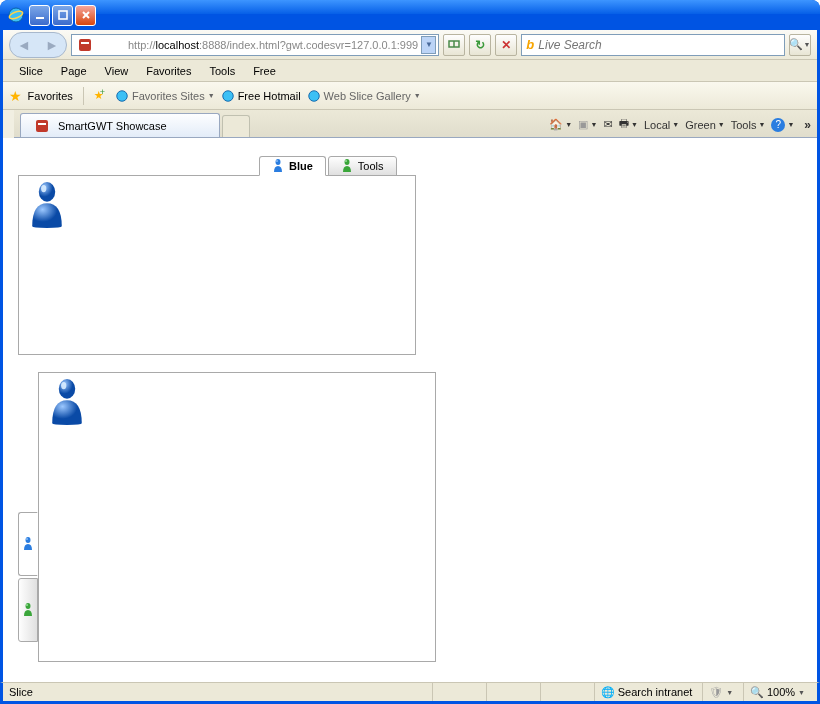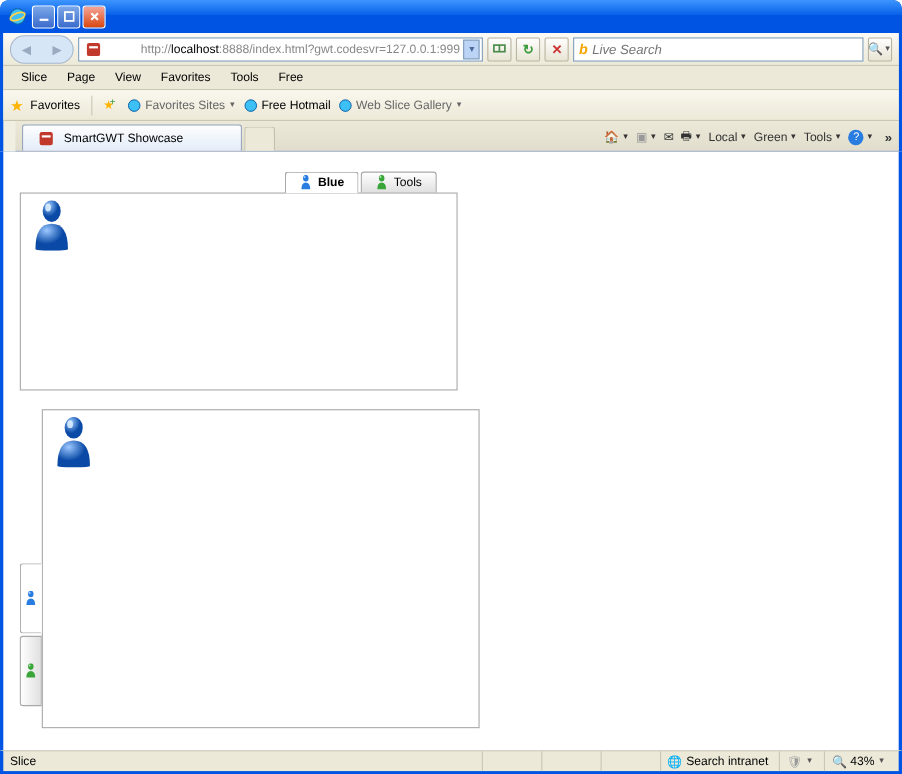--- a/index.html
+++ b/index.html
@@ -308,19 +308,19 @@
       <div class="status-pane">
         <span>🌐</span>
         <span>Search intranet</span>
       </div>
       <div class="status-pane">
         <span style="color:#999">🛡</span>
           <span class="dd-sm">▼</span>
       </div>
       <div class="status-pane">
         <span style="color:#2a7de0">🔍</span>
-        <span>43%</span>
+        <span>100%</span>
         <span class="dd-sm">▼</span>
       </div>
     </div>
   </div>
 
 </div>
 
 </body></html>

